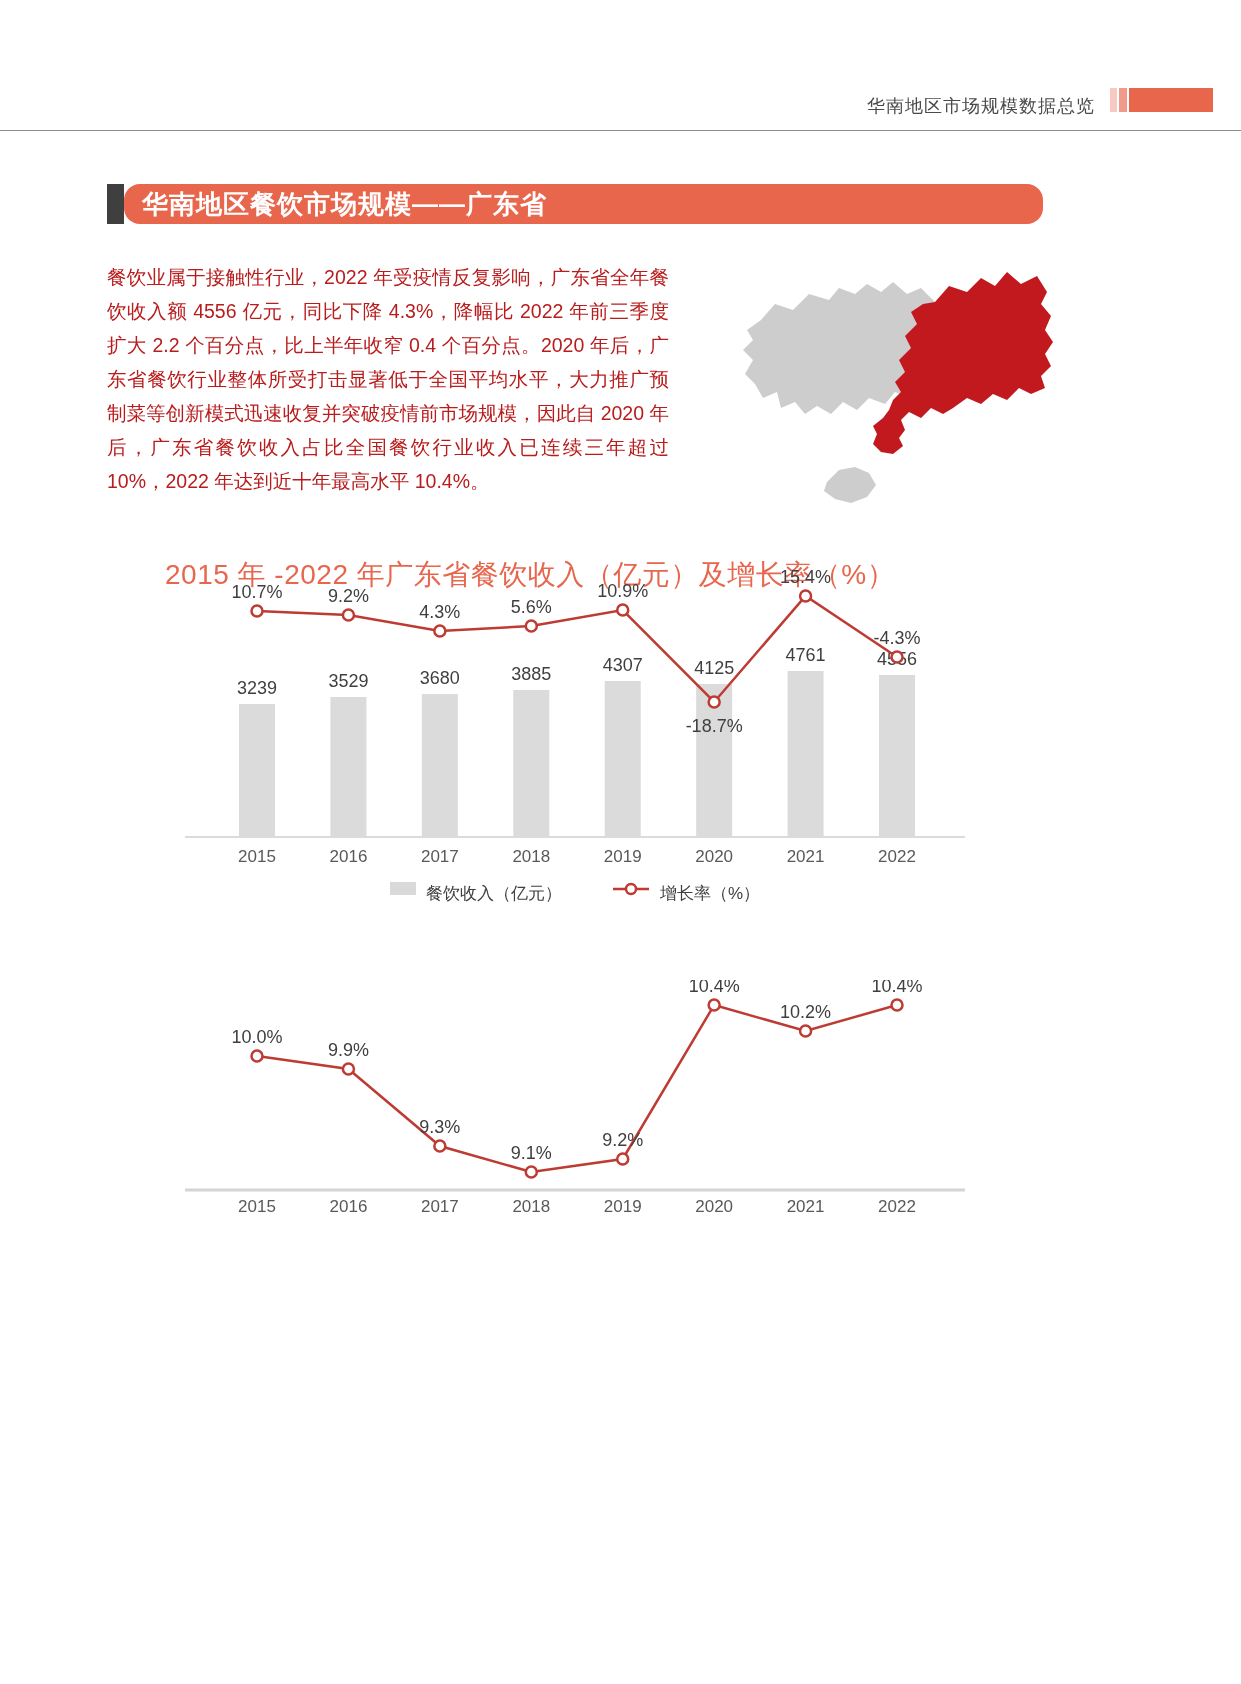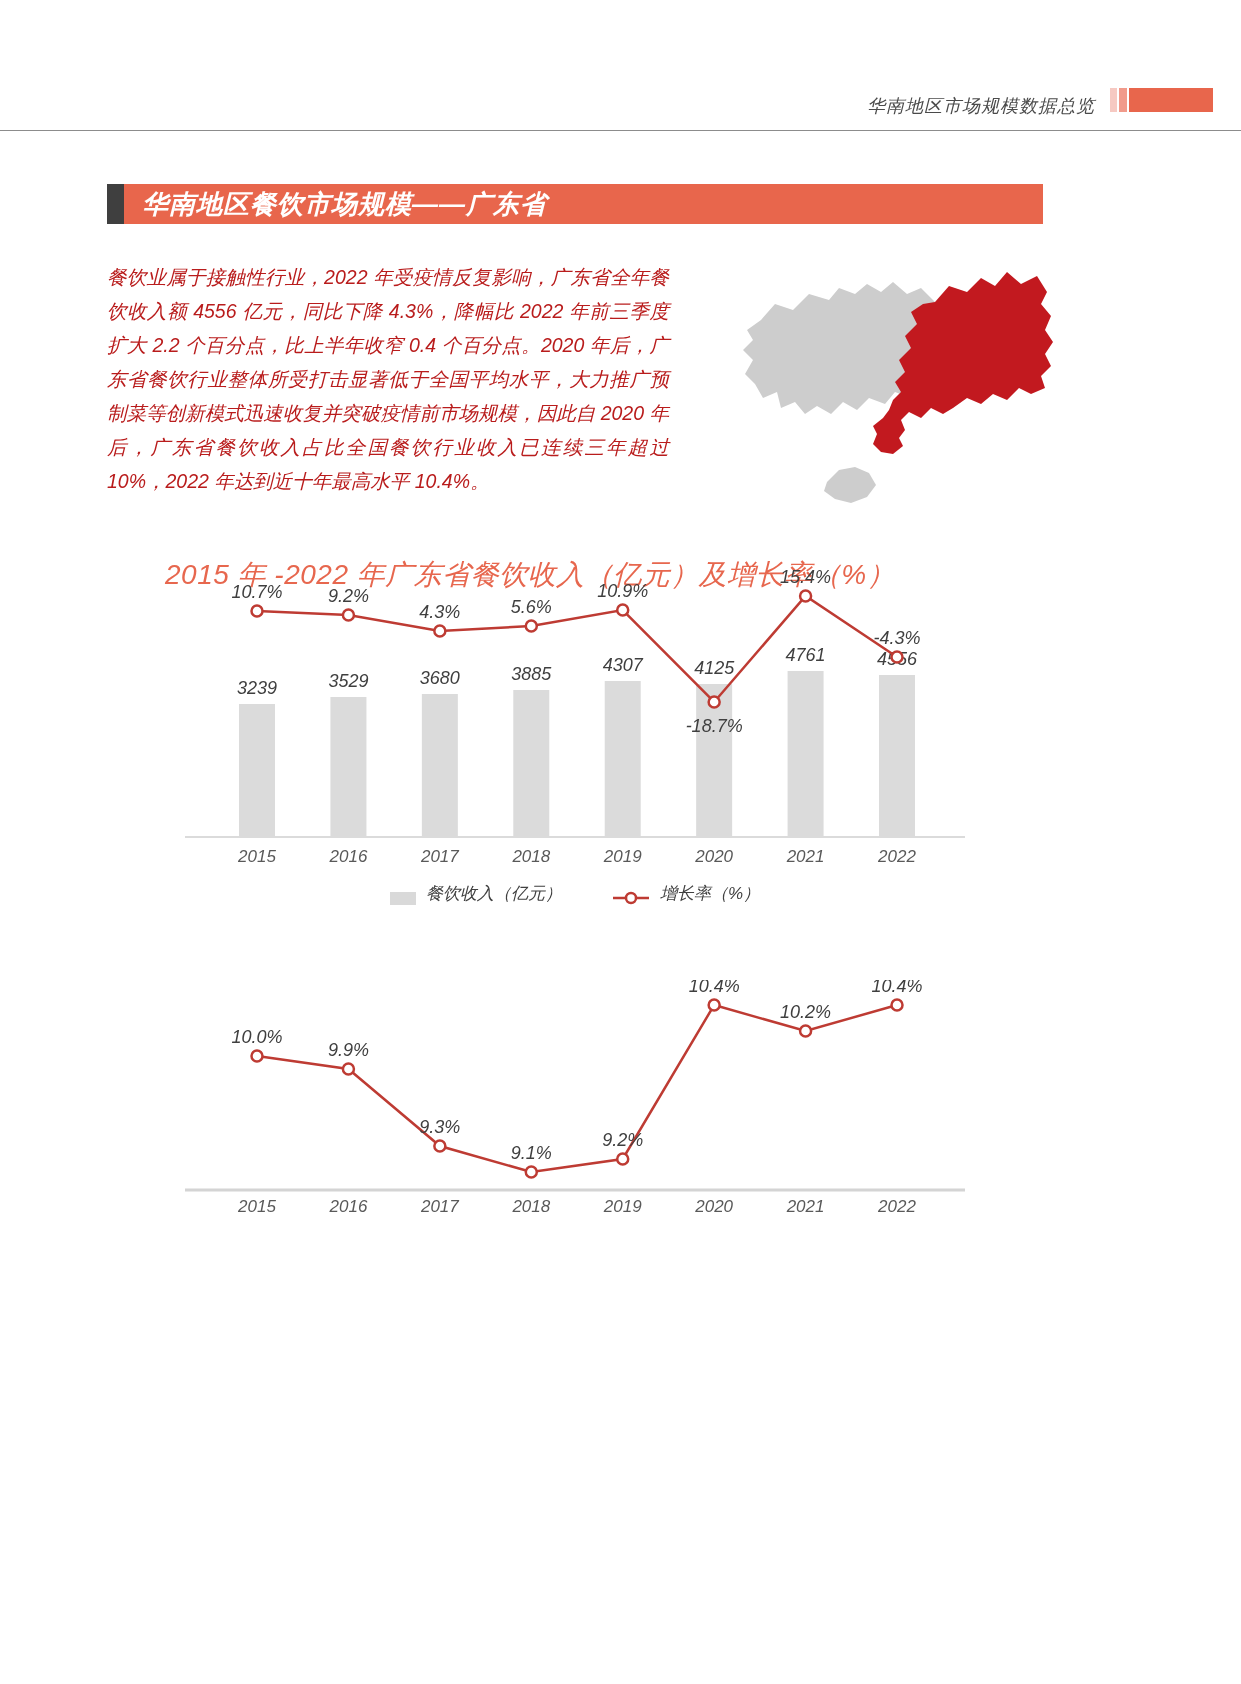--- a/index.html
+++ b/index.html
@@ -1,27 +1,27 @@
 <!DOCTYPE html>
 <html><head>
 <meta charset="utf-8">
 <style>
   html,body{margin:0;padding:0;background:#ffffff;}
   body{font-family:"Liberation Sans","DejaVu Sans",sans-serif;color:#3d3d3d;}
-  #page{position:relative;width:1241px;height:1268px;background:#ffffff;overflow:hidden;font-style:italic;}
+  #page{position:relative;width:1241px;height:1268px;background:#ffffff;overflow:hidden;}
 
   
   .hdr-title{position:absolute;top:94px;right:146px;font-size:18px;color:#4a4a4a;letter-spacing:1px;}
   .hdr-bar{position:absolute;top:88px;height:24px;}
   .hdr-rule{position:absolute;top:130px;left:0;width:1241px;height:1px;background:#8c8c8c;}
 
   
   .banner-block{position:absolute;left:107px;top:184px;width:17px;height:40px;background:#3f3f3f;}
   .banner{position:absolute;left:124px;top:184px;width:919px;height:40px;line-height:40px;
-          color:#ffffff;font-size:26px;font-weight:bold;padding-left:18px;box-sizing:border-box;letter-spacing:1px;}
+          color:#ffffff;font-size:26px;font-weight:bold;padding-left:18px;box-sizing:border-box;letter-spacing:1px;border-radius:16px;}
 
   
   .para{position:absolute;left:107px;top:260px;width:562px;font-size:19.5px;line-height:34px;
         text-align:justify;color:#b91c1c;}
 
   
   .map{position:absolute;left:695px;top:240px;width:410px;height:270px;}
 
   
   .chart-title{position:absolute;left:165px;width:820px;text-align:left;font-size:28px;color:#e7674e;letter-spacing:0.5px;}
@@ -29,21 +29,21 @@
   #chart2-title{top:998px;}
   .chart-svg{position:absolute;left:165px;}
   #chart1-svg{top:570px;}
   #chart2-svg{top:980px;}
   .val{font-size:18px;fill:#3f3f3f;}
   .pct{font-size:18px;fill:#3f3f3f;}
   .cat{font-size:17px;fill:#595959;}
 
   
   .legend{position:absolute;left:165px;width:820px;display:flex;justify-content:center;
-          align-items:flex-end;gap:10px;font-size:17px;color:#404040;}
+          align-items:flex-start;gap:10px;font-size:17px;color:#404040;}
   #legend1{top:882px;}
   #legend2{top:1330px;gap:35px;}
   .legend .gap{width:30px;}
   .swatch{display:inline-block;width:26px;height:13px;background:#d9d9d9;}
 
   
   .footer{position:absolute;left:107px;top:1416px;width:1045px;font-size:16.5px;line-height:27px;color:#595959;}
   .page-num{position:absolute;left:1032px;top:1592px;font-size:24px;color:#15803d;}
 </style>
 </head>

